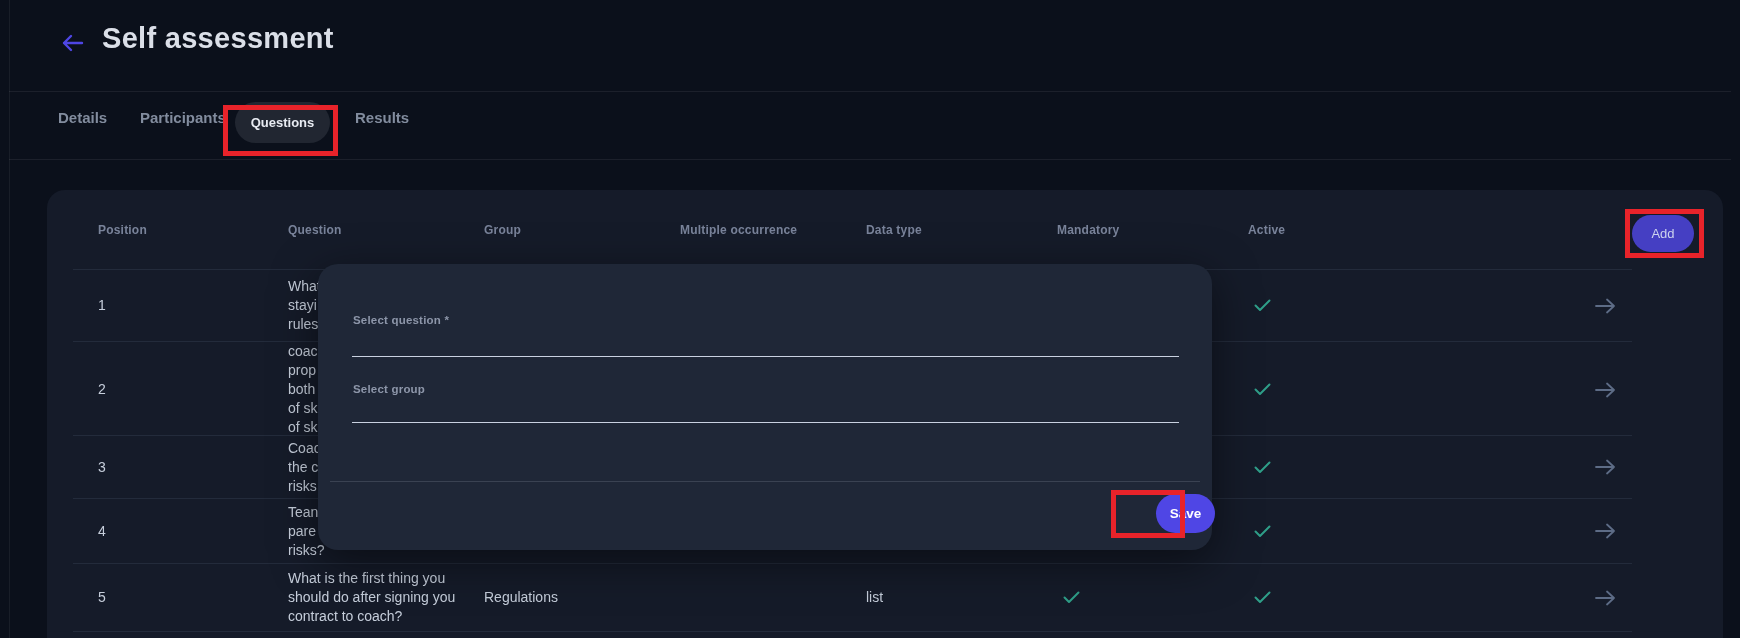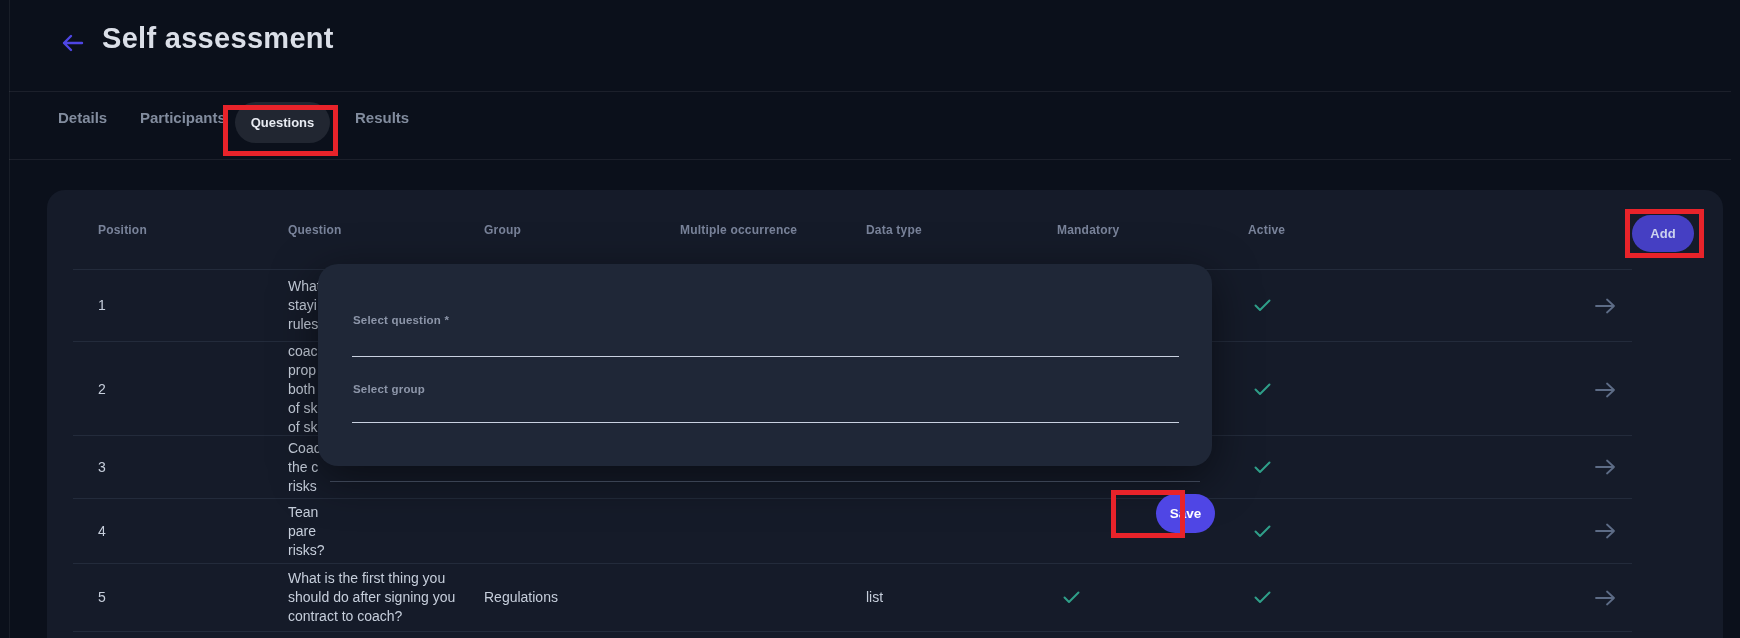--- a/index.html
+++ b/index.html
@@ -48,24 +48,24 @@
   .t-row:nth-child(1){height:72px;}
   .t-row:nth-child(2){height:94px;}
   .t-row:nth-child(3){height:63px;}
   .t-row:nth-child(4){height:65px;}
   .t-row:nth-child(5){height:68px;}
   .td{font-size:14px;color:var(--txt);line-height:19px;}
   .qline{white-space:nowrap;}
   .check-wrap{padding-left:6px;}
   .arrow-cell{display:flex;align-items:center;}
 
-  .add-btn{position:absolute;left:1585px;top:25px;width:62px;height:37px;border-radius:19px;background:var(--add-accent);border:none;color:#ccd2ee;font-size:13px;font-weight:700;font-family:inherit;cursor:pointer;}
-
-  
-  .modal{position:absolute;left:318px;top:264px;width:894px;height:202px;background:var(--modal-bg);border-radius:20px;box-shadow:0 12px 45px rgba(0,0,0,.5);z-index:10;}
+  .add-btn{position:absolute;left:1585px;top:25px;width:62px;height:37px;border-radius:19px;background:var(--add-accent);border:none;color:#ccd2ee;font-size:13px;font-weight:400;font-family:inherit;cursor:pointer;}
+
+  
+  .modal{position:absolute;left:318px;top:264px;width:894px;height:286px;background:var(--modal-bg);border-radius:20px;box-shadow:0 12px 45px rgba(0,0,0,.5);z-index:10;}
   .m-label{position:absolute;left:35px;font-size:11.5px;font-weight:600;color:#8d96a9;letter-spacing:.2px;}
   .m-label.q{top:50px;}
   .m-label.g{top:119px;}
   .m-underline{position:absolute;left:34px;width:827px;height:1px;background:#c9d1e0;cursor:pointer;}
   .m-underline.q{top:92px;}
   .m-underline.g{top:158px;}
   .m-input{position:absolute;left:34px;width:827px;height:28px;background:transparent;cursor:pointer;}
   .m-input.q{top:64px;}
   .m-input.g{top:130px;}
   .m-divider{position:absolute;left:12px;top:217px;width:870px;height:1px;background:#3a4252;}

